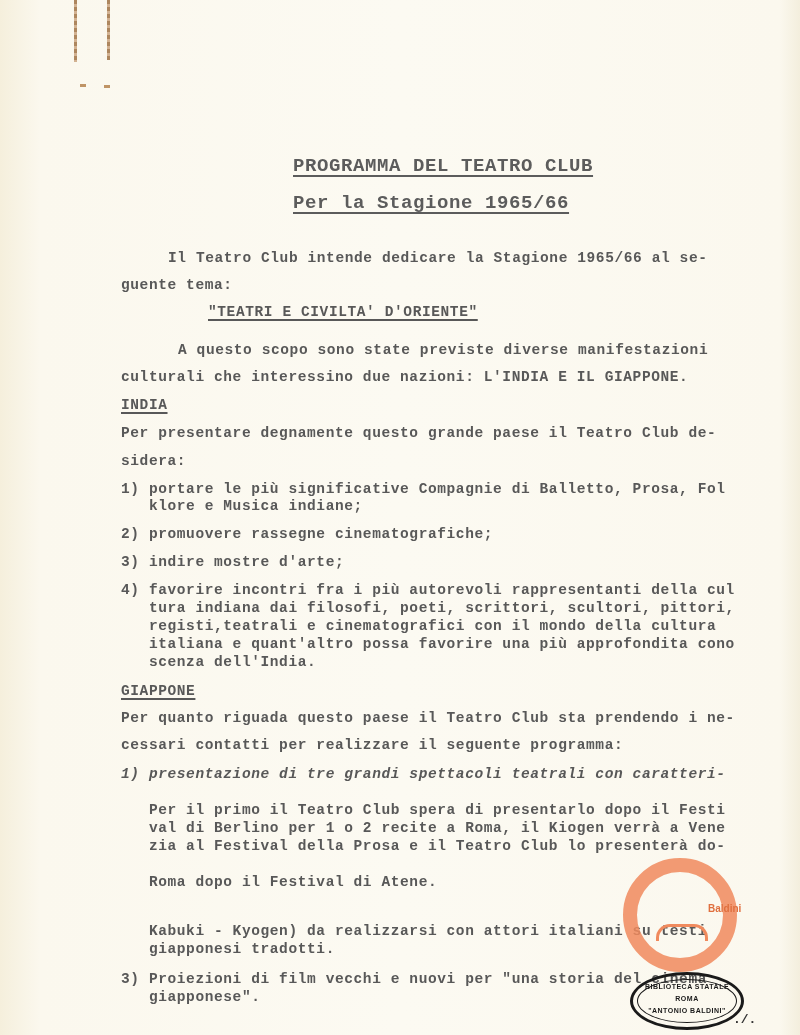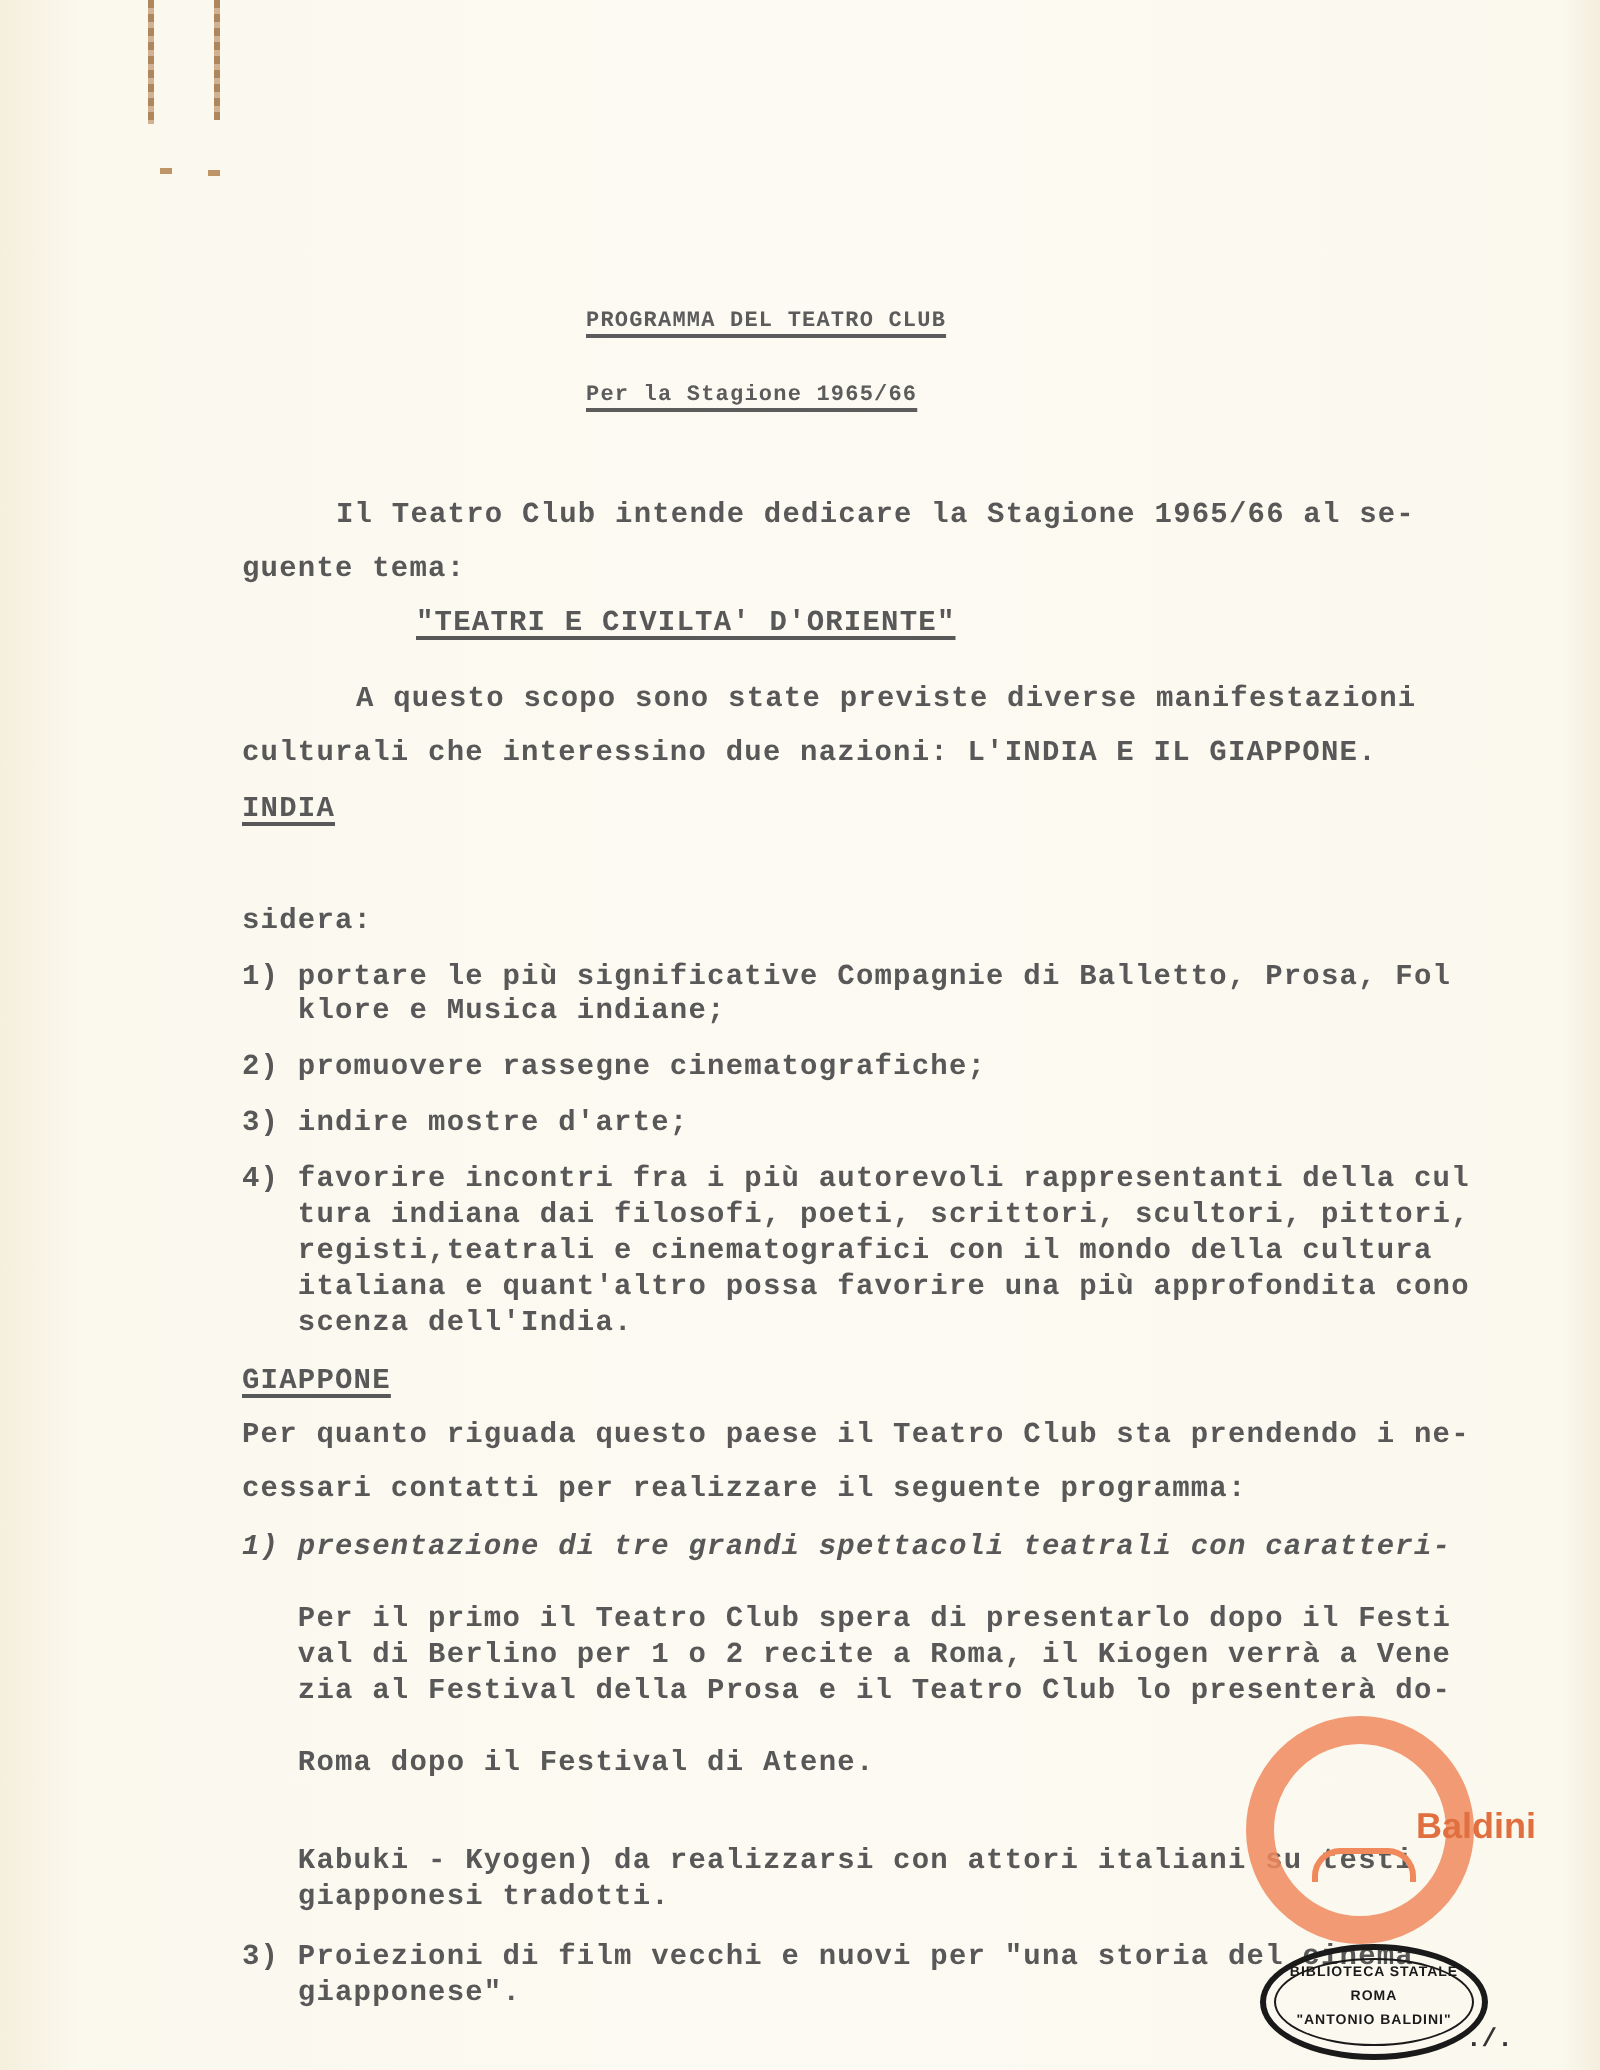--- a/index.html
+++ b/index.html
@@ -9,24 +9,24 @@
     font-family:"Liberation Mono","DejaVu Sans Mono",monospace;
     color:#4a4a4a;
   }
   .page { position:absolute; inset:0;
     background: linear-gradient(90deg,#f5efdc 0px,#fbf8ee 40px,#fcfaf2 400px,#fbf8ee 780px,#f3eedd 800px);
   }
   .staple { position:absolute; width:3px; background:repeating-linear-gradient(180deg,#9a6a3a 0 4px,#c8a07a 4px 7px); opacity:.8; }
   .staple-foot { position:absolute; width:6px; height:3px; background:#b07a44; opacity:.8; }
   .line { position:absolute; white-space:pre; font-size:14.5px; letter-spacing:0.6px; font-weight:bold; color:#585858; }
   .u { text-decoration:underline; text-decoration-thickness:1.5px; text-underline-offset:3px; }
-  .title { position:absolute; font-size:11px; font-weight:bold; color:#5c5c5c; letter-spacing:0.6px; white-space:pre;
+  .title { position:absolute; font-size:19px; font-weight:bold; color:#5c5c5c; letter-spacing:0.6px; white-space:pre;
     text-decoration:underline; text-decoration-thickness:2px; text-underline-offset:4px; }
   .stamp-red { position:absolute; left:623px; top:858px; width:86px; height:86px; border:14px solid #f08a5d; border-radius:50%; opacity:.85; }
-  .stamp-red-text { position:absolute; left:660px; top:903px; font-family:"Liberation Sans",sans-serif; font-size:18px; color:#e0703f; font-weight:bold;padding-left:48px; }
+  .stamp-red-text { position:absolute; left:660px; top:903px; font-family:"Liberation Sans",sans-serif; font-size:10px; color:#e0703f; font-weight:bold;padding-left:48px; }
   .stamp-red-book { position:absolute; left:656px; top:924px; width:46px; height:14px; border:3px solid #f08a5d; border-bottom:none; border-radius:14px 14px 0 0; }
   .stamp-oval { position:absolute; left:630px; top:972px; width:108px; height:52px; border:3px solid #1a1a1a; border-radius:50%; }
   .stamp-oval-inner { position:absolute; left:4px; top:4px; right:4px; bottom:4px; border:1px solid #1a1a1a; border-radius:50%; }
   .stamp-oval-text { position:absolute; width:100%; text-align:center; font-family:"Liberation Sans",sans-serif; font-weight:bold; font-size:7px; color:#1a1a1a; letter-spacing:0.5px; }
   .pagemark { position:absolute; left:733px; top:1012px; font-size:13px; font-weight:bold; color:#333; }
 </style>
 </head>
 <body>
 
 <div class="page">
@@ -39,20 +39,21 @@
   <div class="title" style="left:293px;top:192px;">Per la Stagione 1965/66</div>
 
   <div class="line" style="left:168px;top:250px;">Il Teatro Club intende dedicare la Stagione 1965/66 al se-</div>
   <div class="line" style="left:121px;top:277px;">guente tema:</div>
   <div class="line u" style="left:208px;top:304px;">"TEATRI E CIVILTA' D'ORIENTE"</div>
 
   <div class="line" style="left:178px;top:342px;">A questo scopo sono state previste diverse manifestazioni</div>
   <div class="line" style="left:121px;top:369px;">culturali che interessino due nazioni: L'INDIA E IL GIAPPONE.</div>
 
   <div class="line u" style="left:121px;top:397px;">INDIA</div>
+  <div class="line" style="left:121px;top:425px;">Per presentare degnamente questo grande paese il Teatro Club de-</div>
   <div class="line" style="left:121px;top:453px;">sidera:</div>
 
   <div class="line" style="left:121px;top:481px;">1) portare le più significative Compagnie di Balletto, Prosa, Fol</div>
   <div class="line" style="left:121px;top:498px;">   klore e Musica indiane;</div>
   <div class="line" style="left:121px;top:526px;">2) promuovere rassegne cinematografiche;</div>
   <div class="line" style="left:121px;top:554px;">3) indire mostre d'arte;</div>
   <div class="line" style="left:121px;top:582px;">4) favorire incontri fra i più autorevoli rappresentanti della cul</div>
   <div class="line" style="left:121px;top:600px;">   tura indiana dai filosofi, poeti, scrittori, scultori, pittori,</div>
   <div class="line" style="left:121px;top:636px;">   italiana e quant'altro possa favorire una più approfondita cono</div>
   <div class="line" style="left:121px;top:618px;">   registi,teatrali e cinematografici con il mondo della cultura</div>

